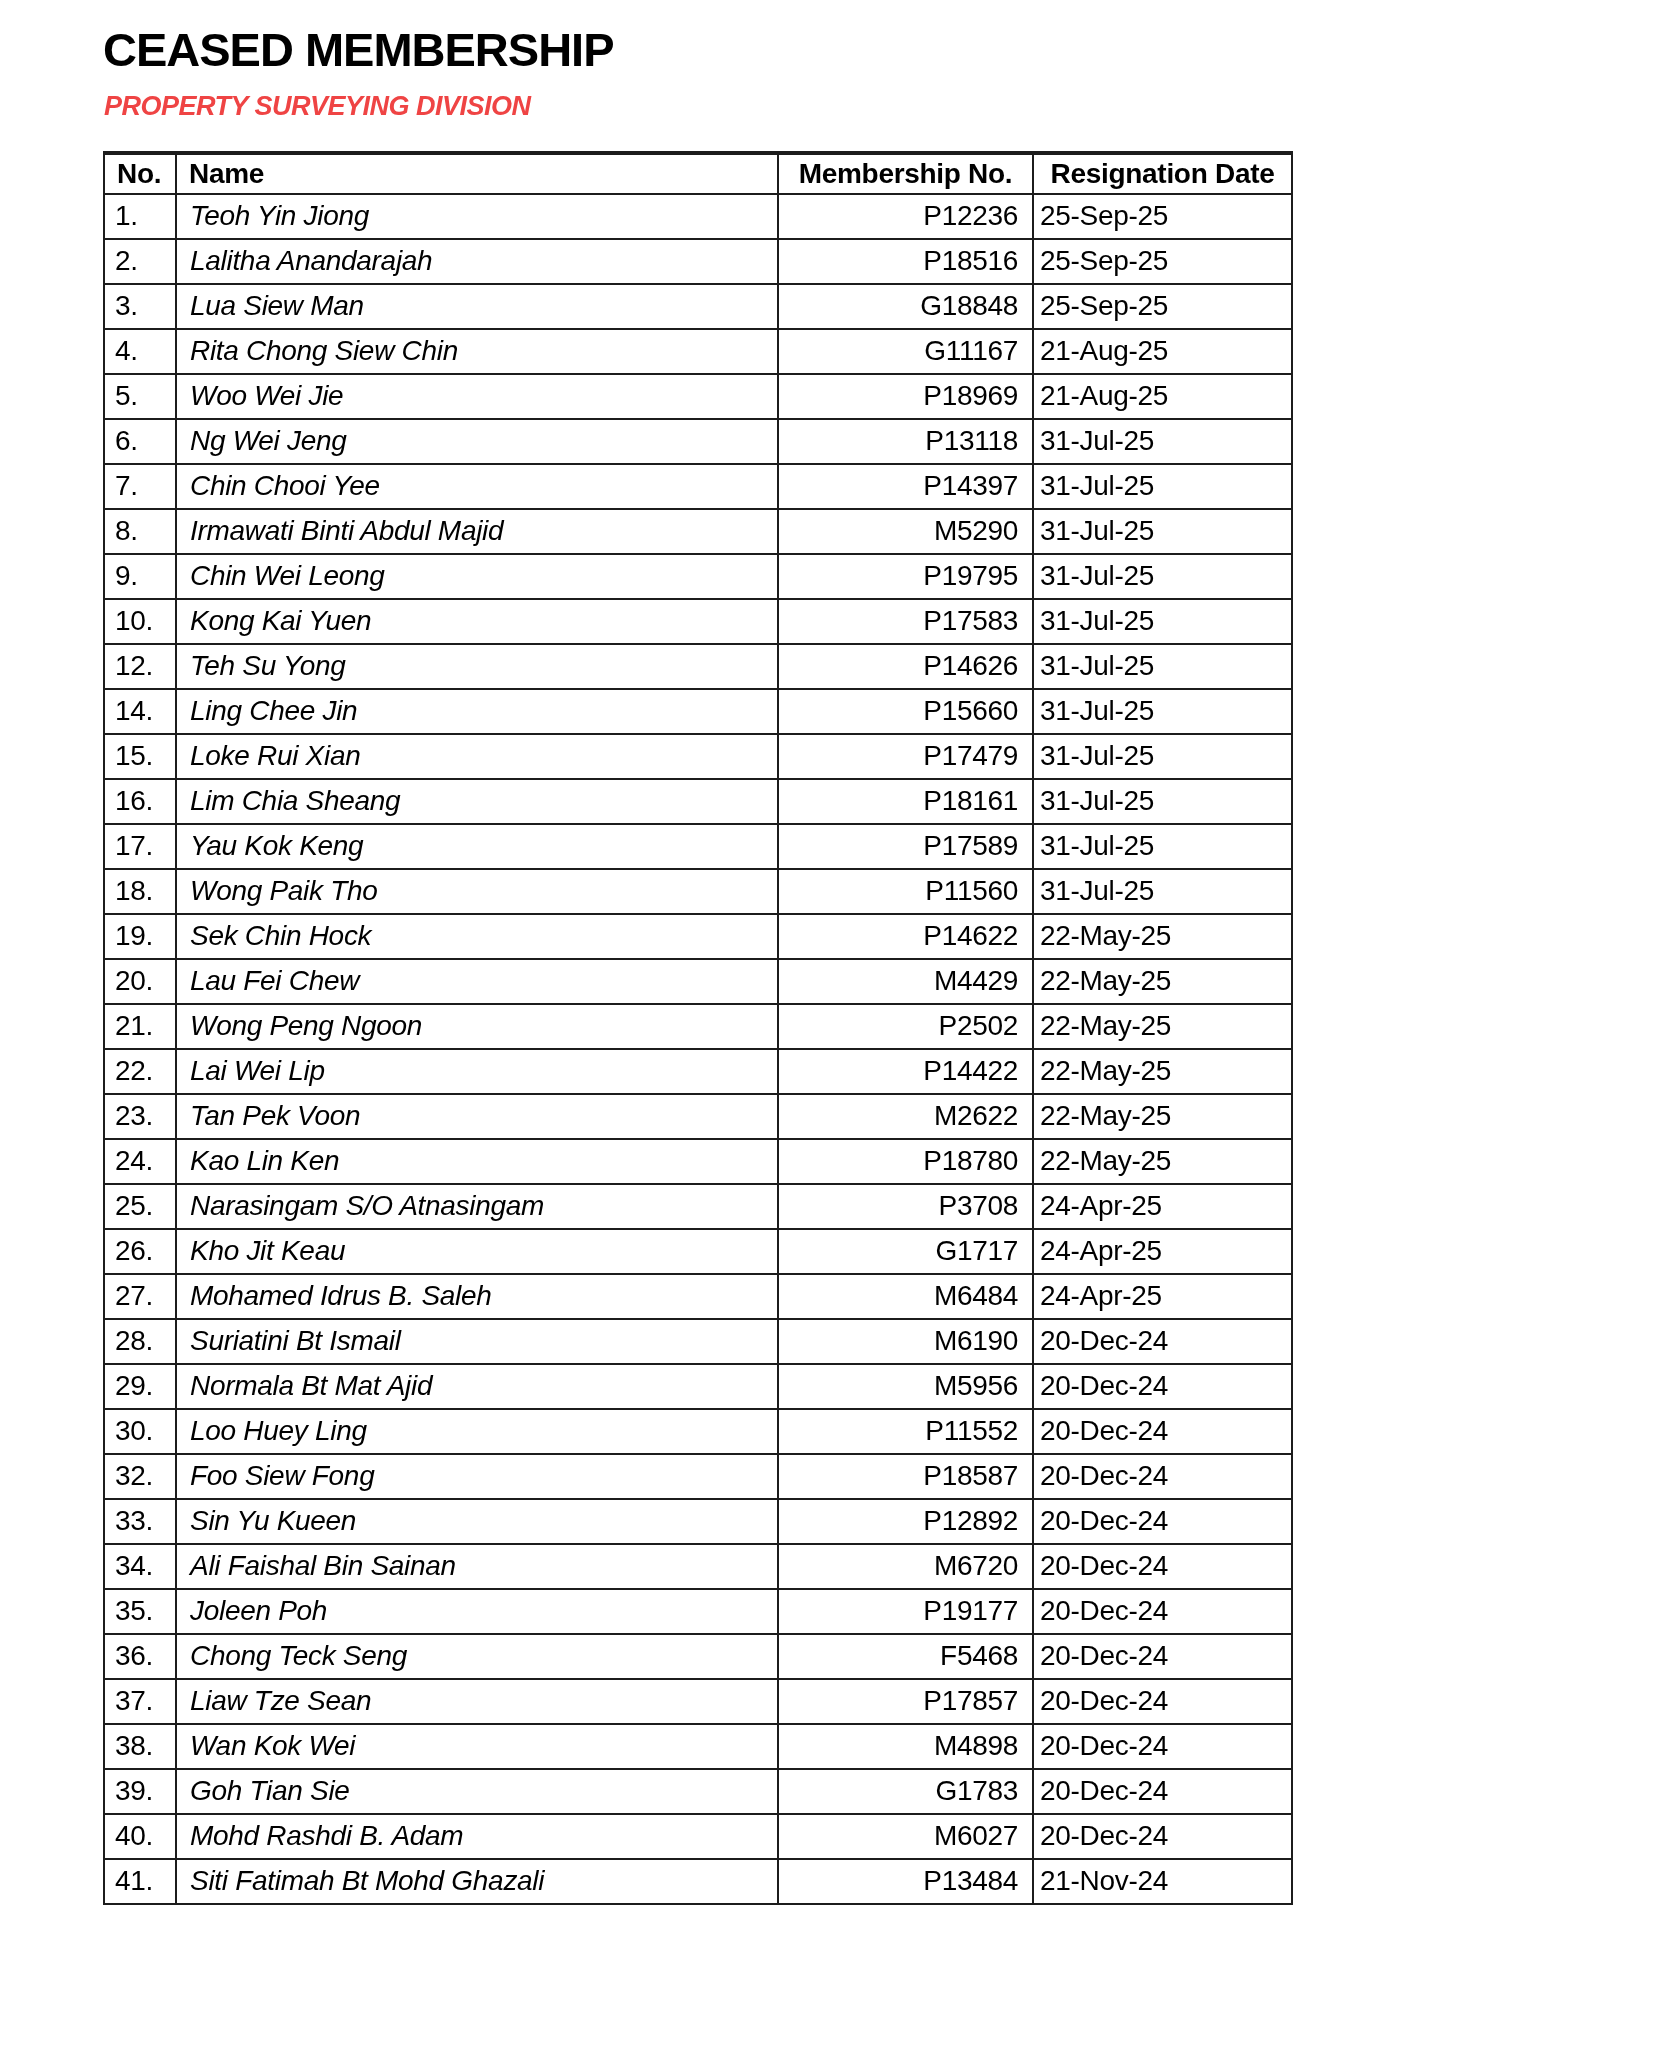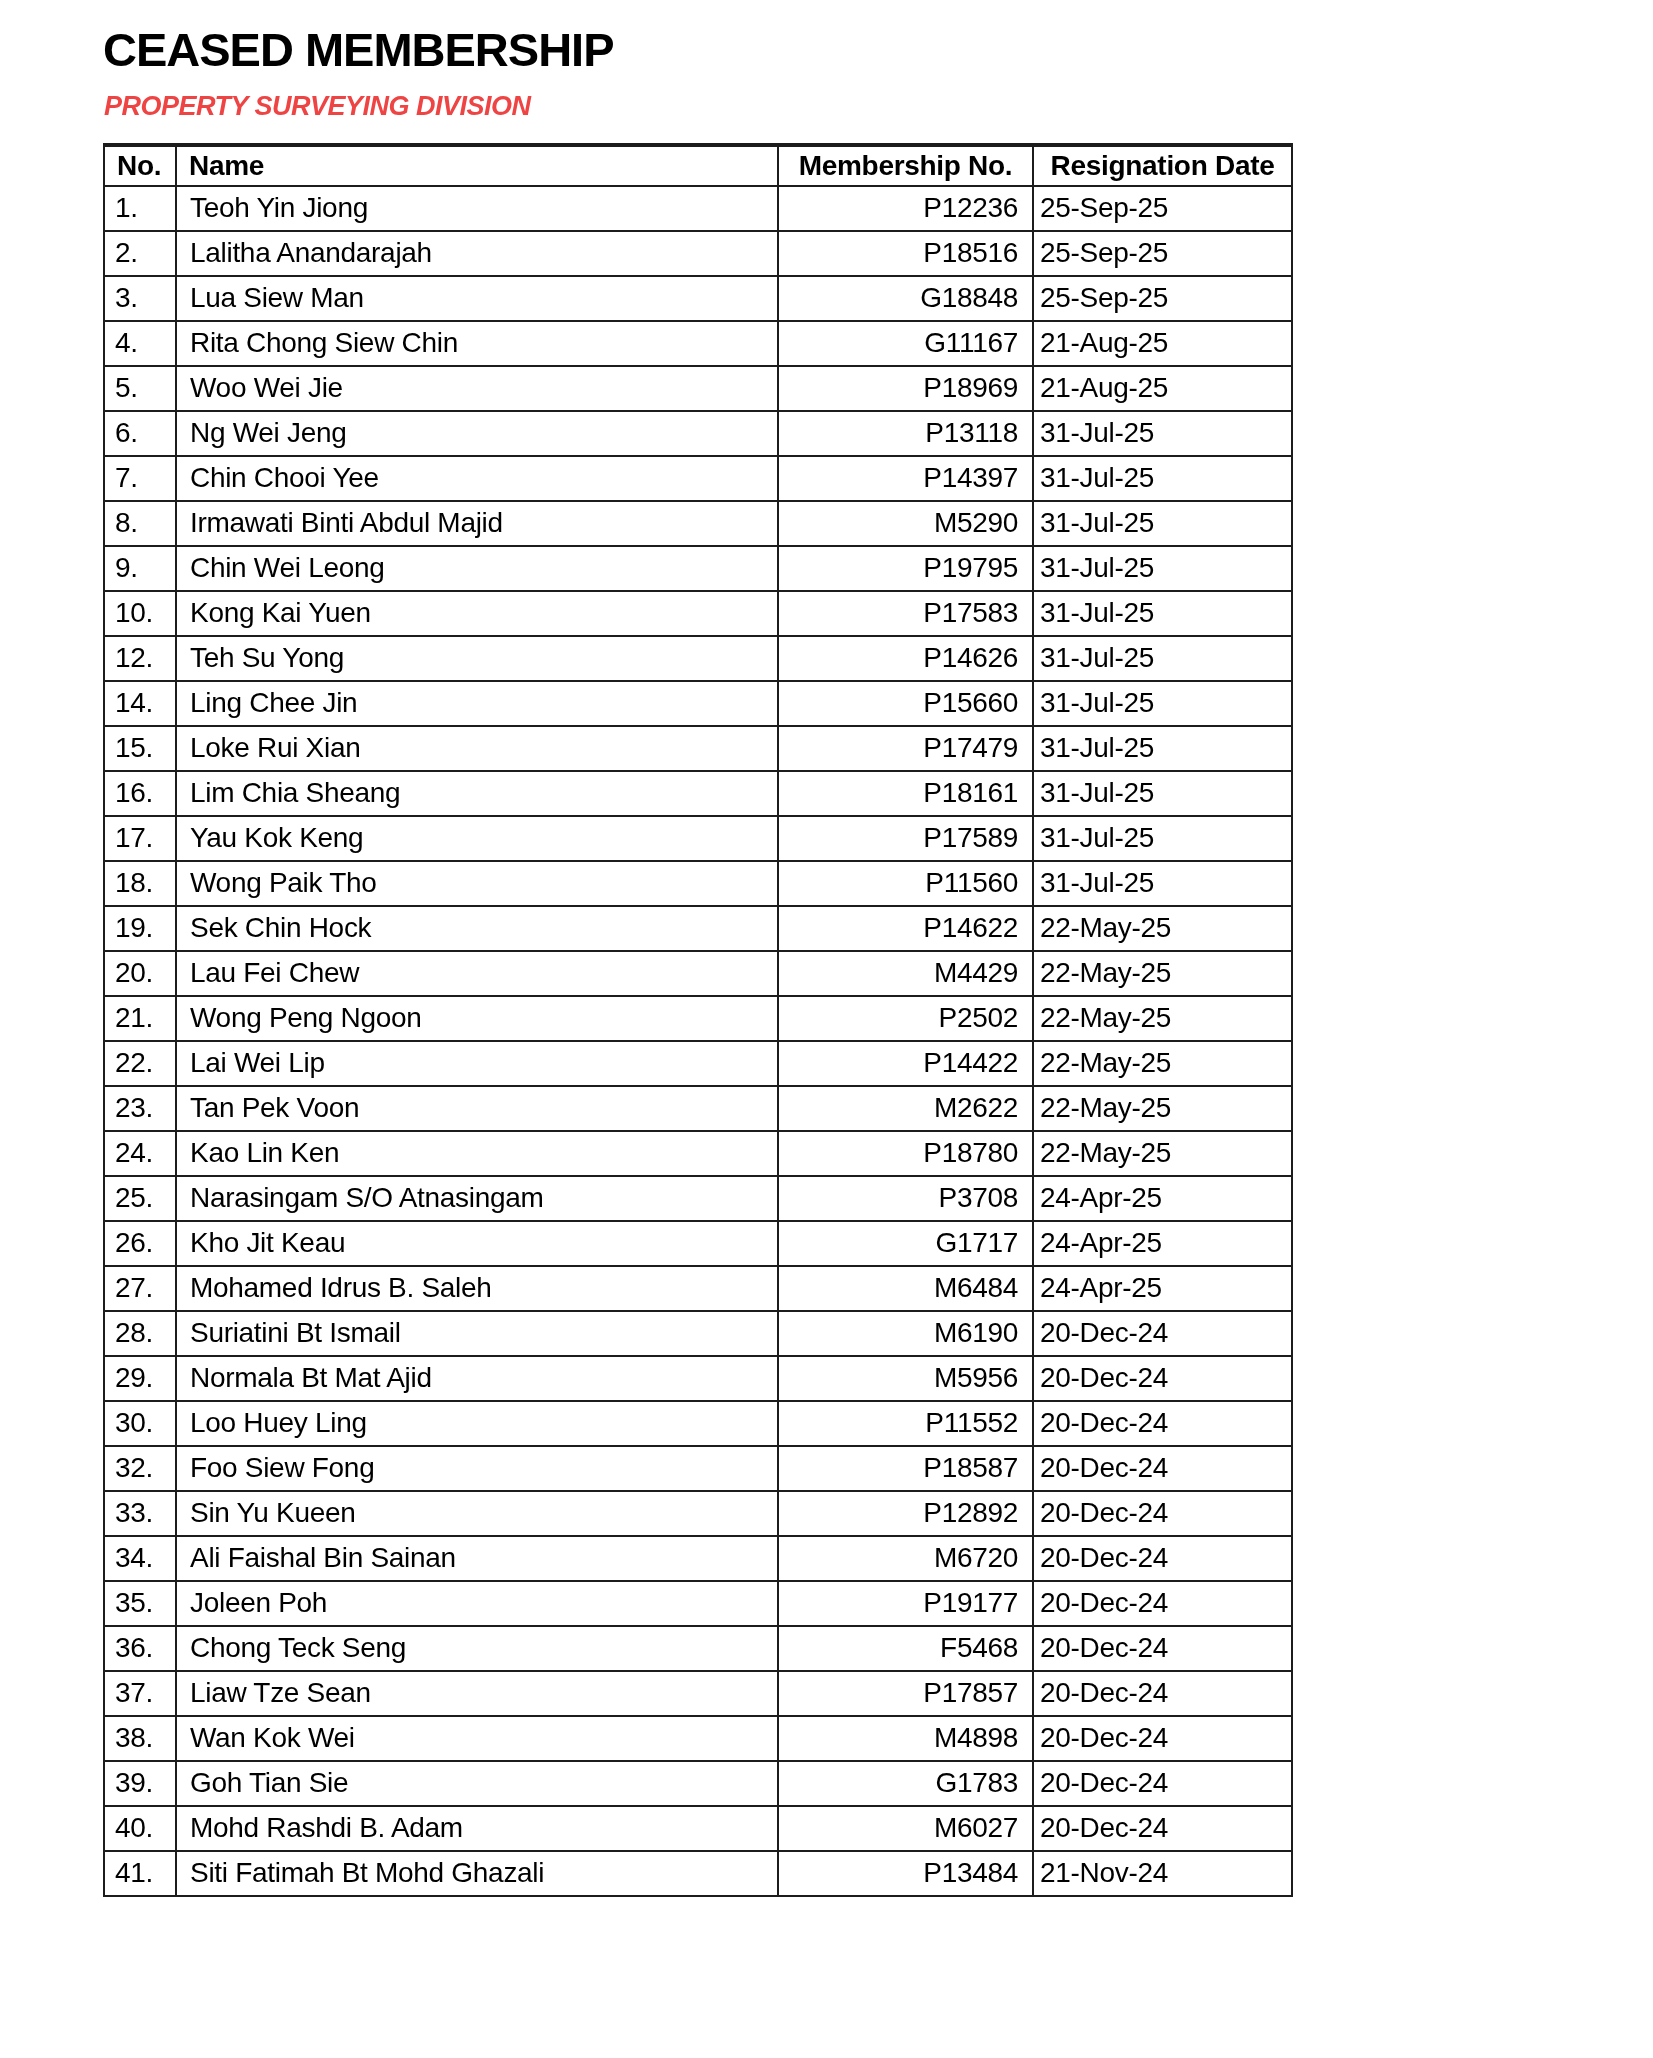--- a/index.html
+++ b/index.html
@@ -30,21 +30,21 @@
     font-size: 27px;
     font-weight: 700;
     font-style: italic;
     letter-spacing: -0.5px;
     line-height: 1.15;
     color: #ef4444;
   }
   table.member-table {
     border-collapse: collapse;
     table-layout: fixed;
-    margin-top: 21px;
+    margin-top: 29px;
     border: 2px solid #1c1c1c;
     border-top-width: 4px;
   }
   .member-table th,
   .member-table td {
     border: 2px solid #1c1c1c;
     font-size: 28px;
     letter-spacing: -0.3px;
     vertical-align: middle;
     overflow: hidden;
@@ -59,21 +59,21 @@
     height: 43px;
     font-weight: 400;
   }
   .w-no   { width: 72px;  }
   .w-name { width: 602px; }
   .w-mno  { width: 255px; }
   .w-date { width: 259px; }
   th.col-no, th.col-name { text-align: left; }
   th.col-mno, th.col-date { text-align: center; }
   td.col-no   { text-align: left;  padding: 0 6px 0 10px; }
-  td.col-name { text-align: left;  padding: 0 10px 0 13px; }
+  td.col-name { text-align: left;  padding: 0 10px 0 13px; font-style: italic; }
   td.col-mno  { text-align: right; padding: 0 14px 0 6px; border-radius: 16px; }
   td.col-date { text-align: left; padding: 0 14px 0 6px; }
 </style>
 </head>
 <body>
 
 <div class="doc">
   <h1 class="doc-title">CEASED MEMBERSHIP</h1>
   <h2 class="doc-subtitle">PROPERTY SURVEYING DIVISION</h2>
 

